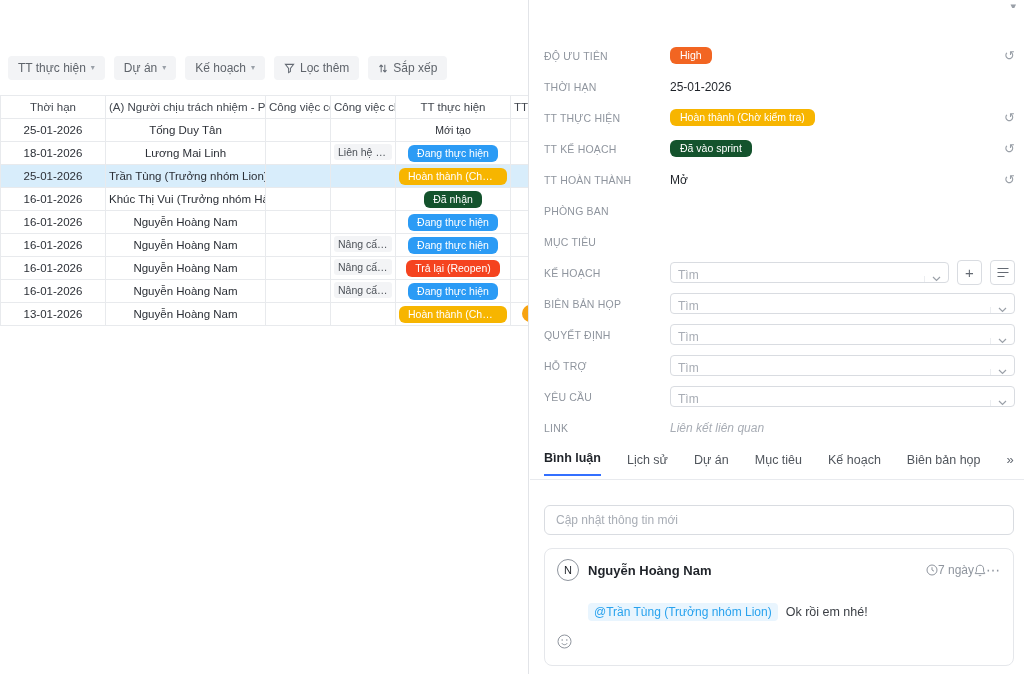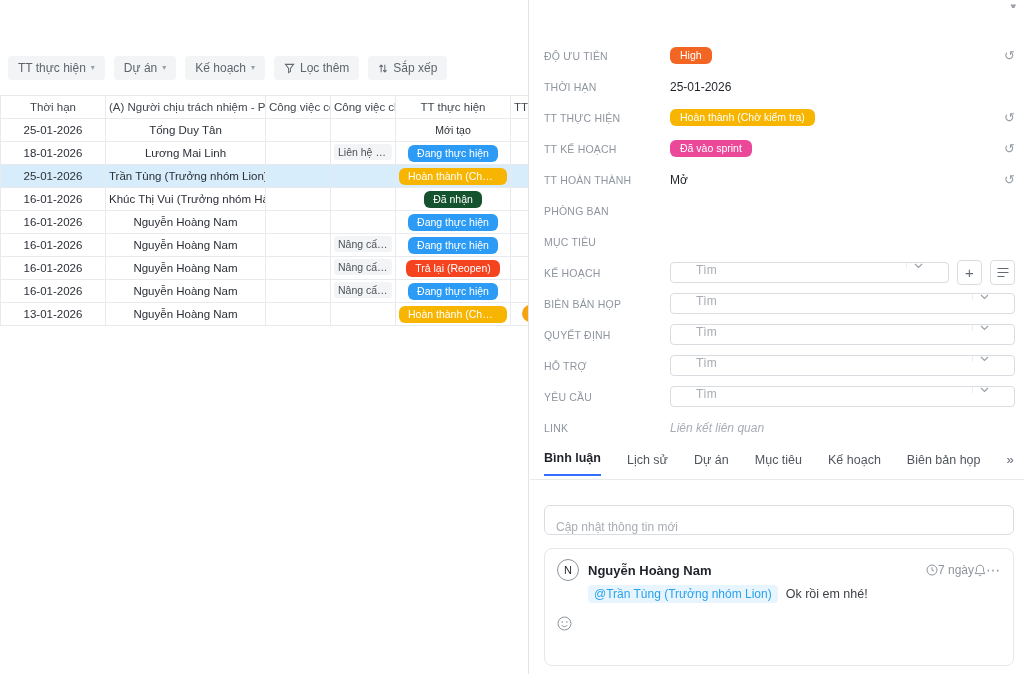--- a/index.html
+++ b/index.html
@@ -19,63 +19,63 @@
   .task-table th { font-weight:normal; color:#41464e; background:#fff; }
   .task-table td { color:#2b2f36; }
   .row-selected td { background:#d8edfb; }
 
   .badge { display:inline-block; max-width:100%; padding:2px 9px; border-radius:6px; font-size:10.5px; line-height:13px; color:#fff; overflow:hidden; text-overflow:ellipsis; white-space:nowrap; vertical-align:middle; }
   .badge-blue   { background:#2b9bf5; }
   .badge-yellow { background:#f7b500; }
   .badge-gray   { background:#14532d; }
   .badge-red    { background:#f5431f; }
   .badge-orange { background:#f26522; }
-  .badge-purple { background:#ec4899; }
+  .badge-purple { background:#14532d; }
   .badge-plain  { background:none; color:#2b2f36; padding:2px 0; }
 
   .parent-chip { display:inline-block; max-width:100%; background:#f3f4f6; border-radius:3px; padding:2px 4px; font-size:10.5px; color:#4b5057; overflow:hidden; text-overflow:ellipsis; white-space:nowrap; }
   .parent-chip:empty { display:none; }
   .clip-badge { display:inline-block; width:28px; height:17px; border-radius:9px 0 0 9px; background:#f7a311; margin-left:8px; }
 
   
   .right-pane { position:absolute; left:530px; top:0; width:494px; height:674px; background:#fff; }
   .collapse-ico { position:absolute; top:0; right:8px; color:#9aa0a8; font-size:11px; height:8px; overflow:hidden; cursor:pointer; }
   .detail-title { position:absolute; left:14px; top:11px; font-size:14.5px; font-weight:bold; color:#1f2329; }
 
   .fields { position:absolute; left:14px; right:9px; top:40px; }
   .field-row { display:flex; align-items:center; height:31px; position:relative; }
   .field-label { width:126px; flex:none; font-size:10.5px; color:#8f959e; letter-spacing:.2px; }
   .field-value { flex:1; display:flex; align-items:center; font-size:12px; color:#1f2329; min-width:0; }
   .hist { margin-left:auto; color:#9aa0a8; font-size:13px; cursor:pointer; line-height:1; }
   .fv-badge { padding:2px 10px; }
 
-  .select { flex:1; display:flex; align-items:flex-start; height:21px; border:1px solid #d9dce1; border-radius:4px; padding:0 25px; background:#fff; min-width:0; }
+  .select { flex:1; display:flex; align-items:flex-end; height:21px; border:1px solid #d9dce1; border-radius:4px; padding:0 7px; background:#fff; min-width:0; }
   .select input { flex:1; border:none; outline:none; font-size:12px; color:#1f2329; font-family:"Liberation Sans",sans-serif; min-width:0; }
   .select input::placeholder { color:#a8adb5; }
   .sel-chev { border-left:1px solid #eceef1; padding-left:7px; margin-left:6px; display:flex; align-items:center; cursor:pointer; }
   .icon-btn { width:25px; height:25px; flex:none; border:1px solid #d9dce1; border-radius:4px; display:flex; align-items:center; justify-content:center; color:#646a73; margin-left:8px; cursor:pointer; font-size:15px; line-height:1; background:#fff; }
   .link-placeholder { color:#a8adb5; font-size:12px;font-style:italic; }
 
   .tabs { position:absolute; left:14px; right:4px; top:451px; display:flex; align-items:flex-end; gap:26px; font-size:12.5px; color:#51565d; }
   .tab { padding-bottom:9px; cursor:pointer; white-space:nowrap; }
   .tab.active { color:#1f2329; font-weight:bold; border-bottom:2px solid #3370ff; }
   .tabs-overflow { padding-bottom:9px; color:#646a73; cursor:pointer; font-size:13px; }
   .tabs-divider { position:absolute; left:0; right:0; top:479px; height:1px; background:#e8eaee; }
 
-  .comment-box { position:absolute; left:14px; right:10px; top:505px; height:30px; border:1px solid #d9dce1; border-radius:6px; display:flex; align-items:flex-end; padding:0 11px; }
+  .comment-box { position:absolute; left:14px; right:10px; top:505px; height:30px; border:1px solid #d9dce1; border-radius:6px; display:flex; align-items:center; padding:0 11px; }
   .comment-box input { flex:1; border:none; outline:none; font-size:12px; color:#1f2329; font-family:"Liberation Sans",sans-serif; }
   .comment-box input::placeholder { color:#a8adb5; }
 
   .comment-card { position:absolute; left:14px; right:10px; top:548px; height:118px; border:1px solid #e5e7eb; border-radius:8px; padding:10px 12px; background:#fff; }
   .cc-head { display:flex; align-items:center; }
   .avatar { width:22px; height:22px; flex:none; border:1px solid #8f959e; border-radius:50%; display:flex; align-items:center; justify-content:center; font-size:11px; color:#1f2329; }
   .cc-name { margin-left:9px; font-size:13px; font-weight:bold; color:#1f2329; }
   .cc-meta { margin-left:auto; display:flex; align-items:center; color:#8f959e; font-size:12px; }
   .cc-dots { font-size:14px; cursor:pointer; letter-spacing:1px; }
-  .cc-body { margin-top:4px; margin-left:31px; display:flex; align-items:center; gap:8px; font-size:12.5px; color:#3b3f45; }
+  .cc-body { margin-top:22px; margin-left:31px; display:flex; align-items:center; gap:8px; font-size:12.5px; color:#3b3f45; }
   .mention-chip { background:#e9f5fe; color:#28a2ee; border-radius:4px; padding:2px 6px; font-size:12px; white-space:nowrap; cursor:pointer; }
   .cc-foot { margin-top:13px; display:flex; align-items:center; }
   .svg-btn { display:flex; align-items:center; cursor:pointer; }
 </style>
 </head>
 <body>
 
 <div class="left-pane">
 
   <div class="toolbar">

